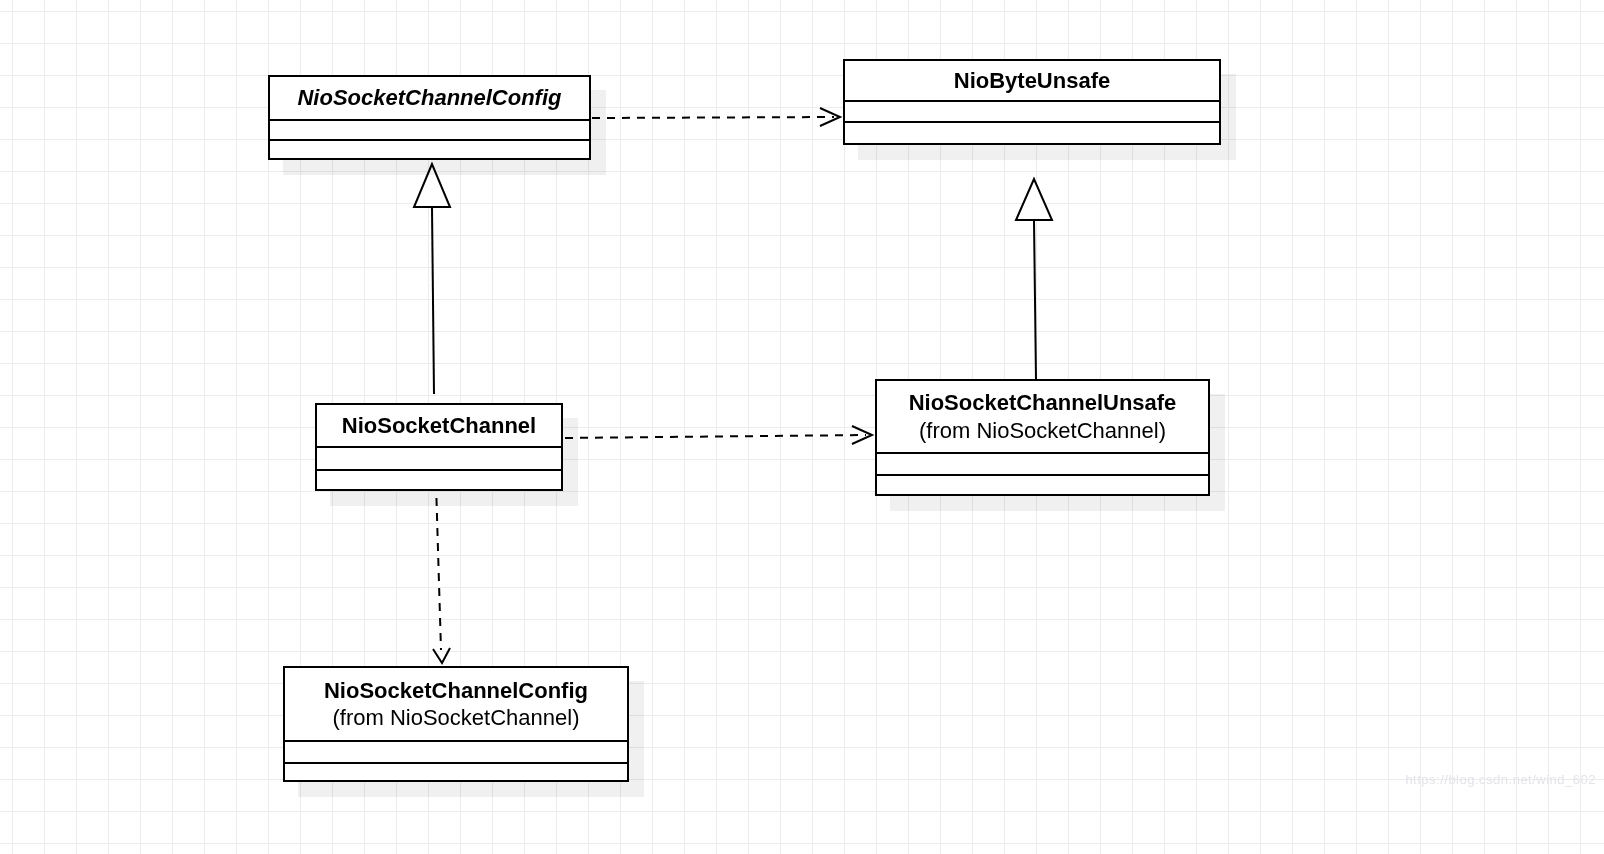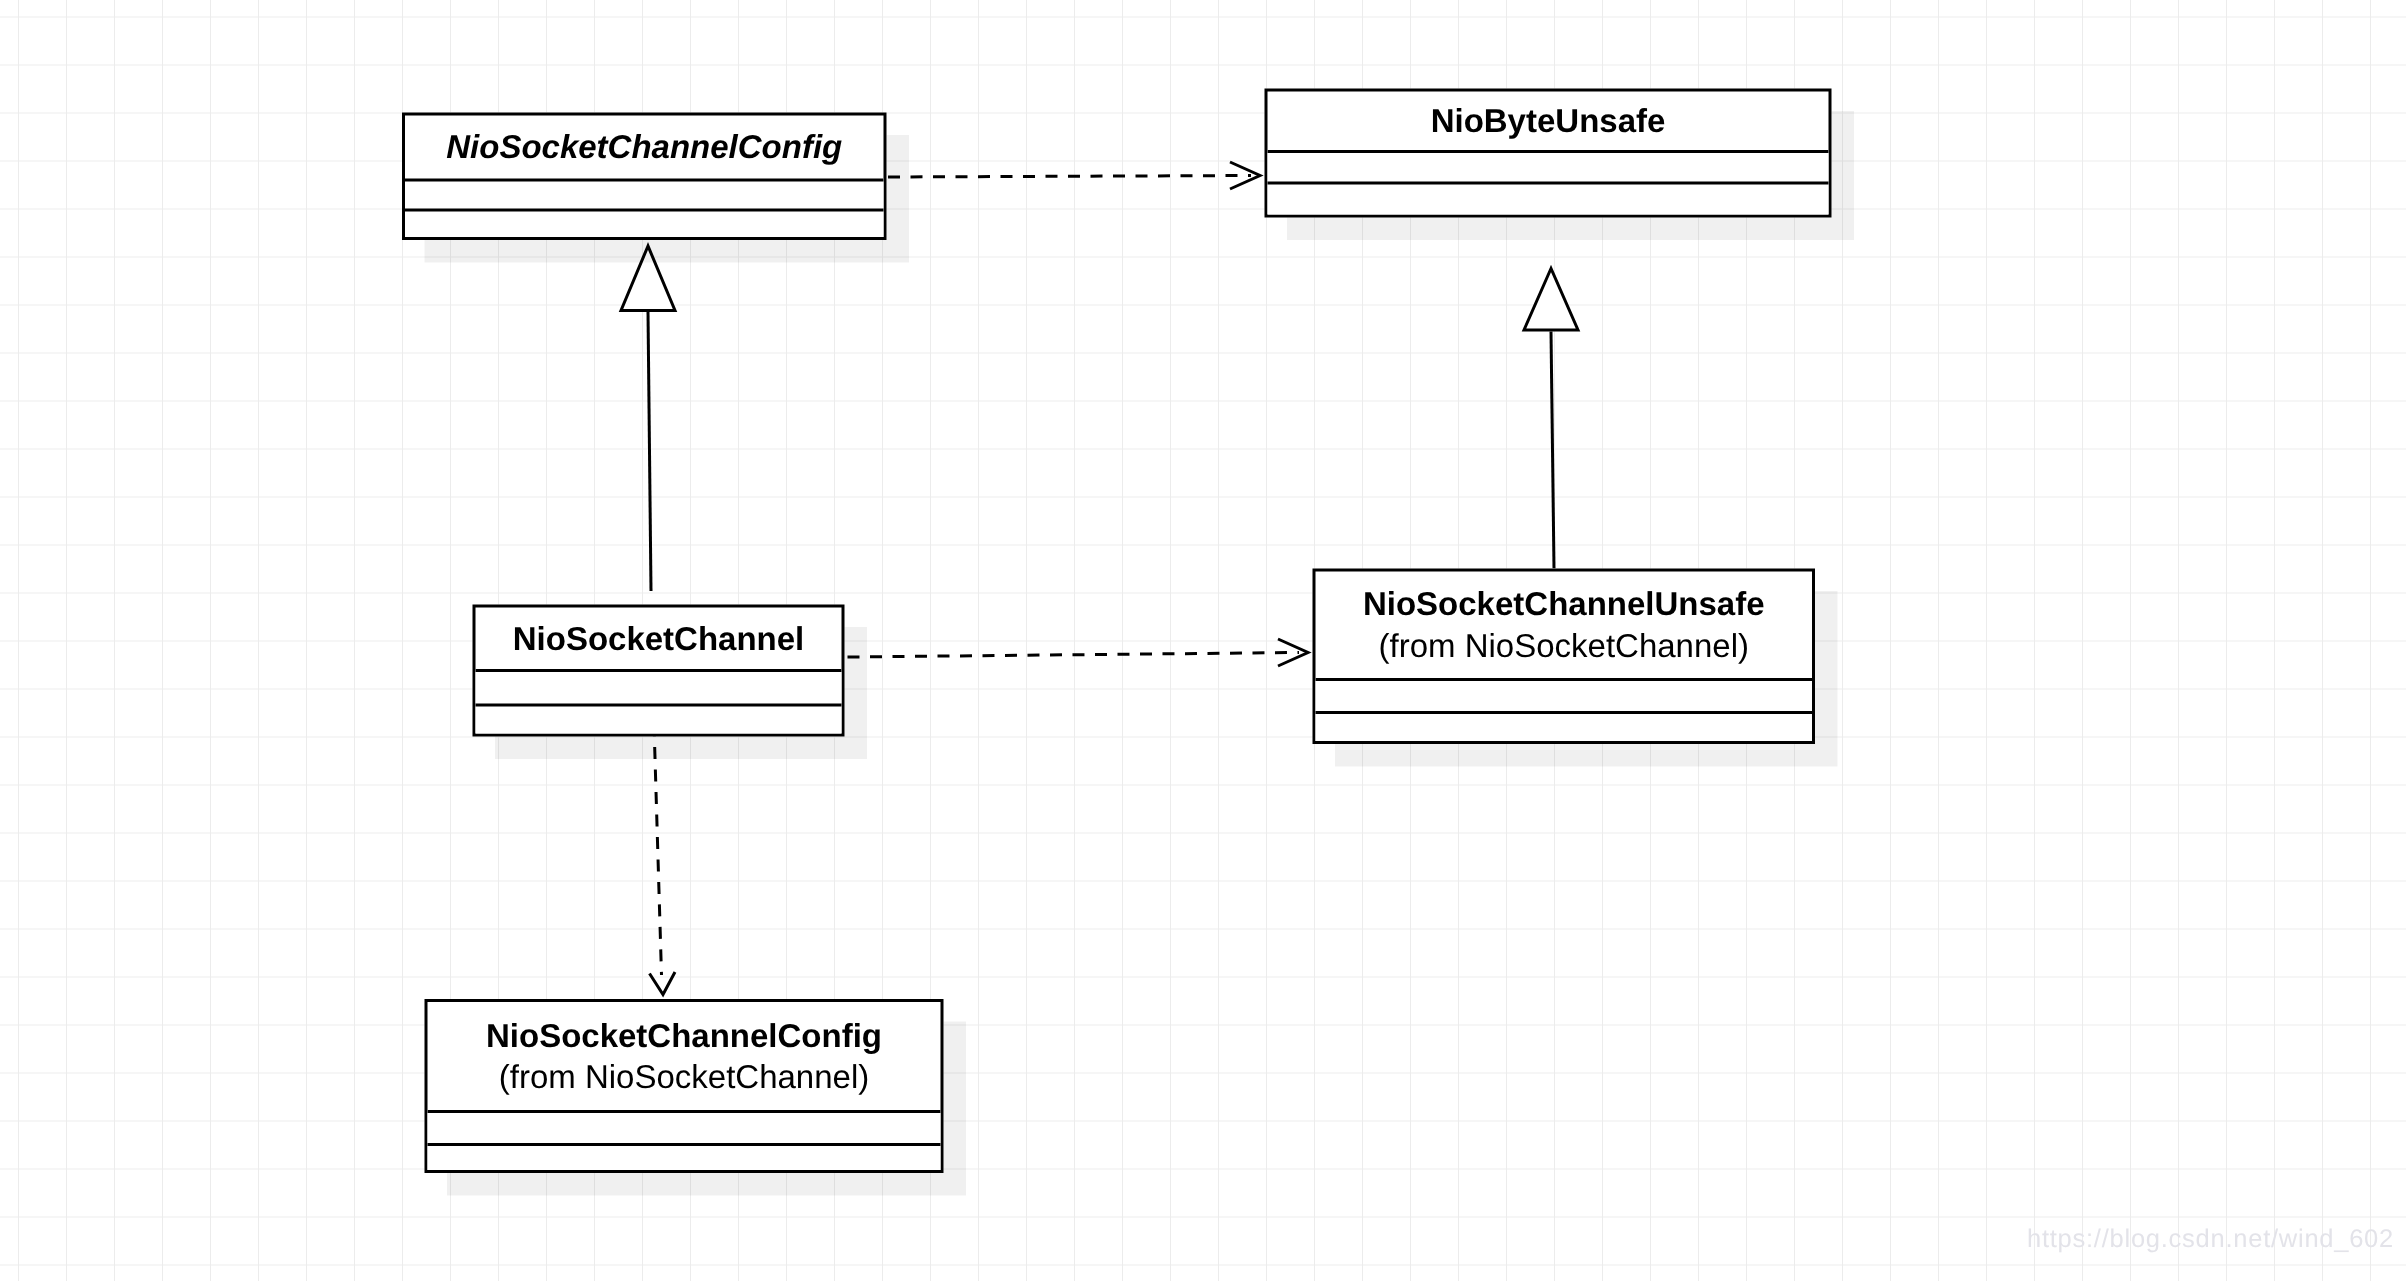--- a/index.html
+++ b/index.html
@@ -96,22 +96,22 @@
   #edges .triangle {
     fill: #ffffff;
   }
   #edges .dashed {
     stroke-dasharray: 8 7;
   }
 
   .watermark {
     position: absolute;
     right: 8px;
-    top: 816px;
-    font-size: 17px;
+    top: 772px;
+    font-size: 13px;
     color: #e3e3e9;
     letter-spacing: 0.5px;
     user-select: none;
   }
 </style>
 </head>
 <body>
 
 <svg id="edges" viewBox="0 0 1604 854" xmlns="http://www.w3.org/2000/svg">
 

